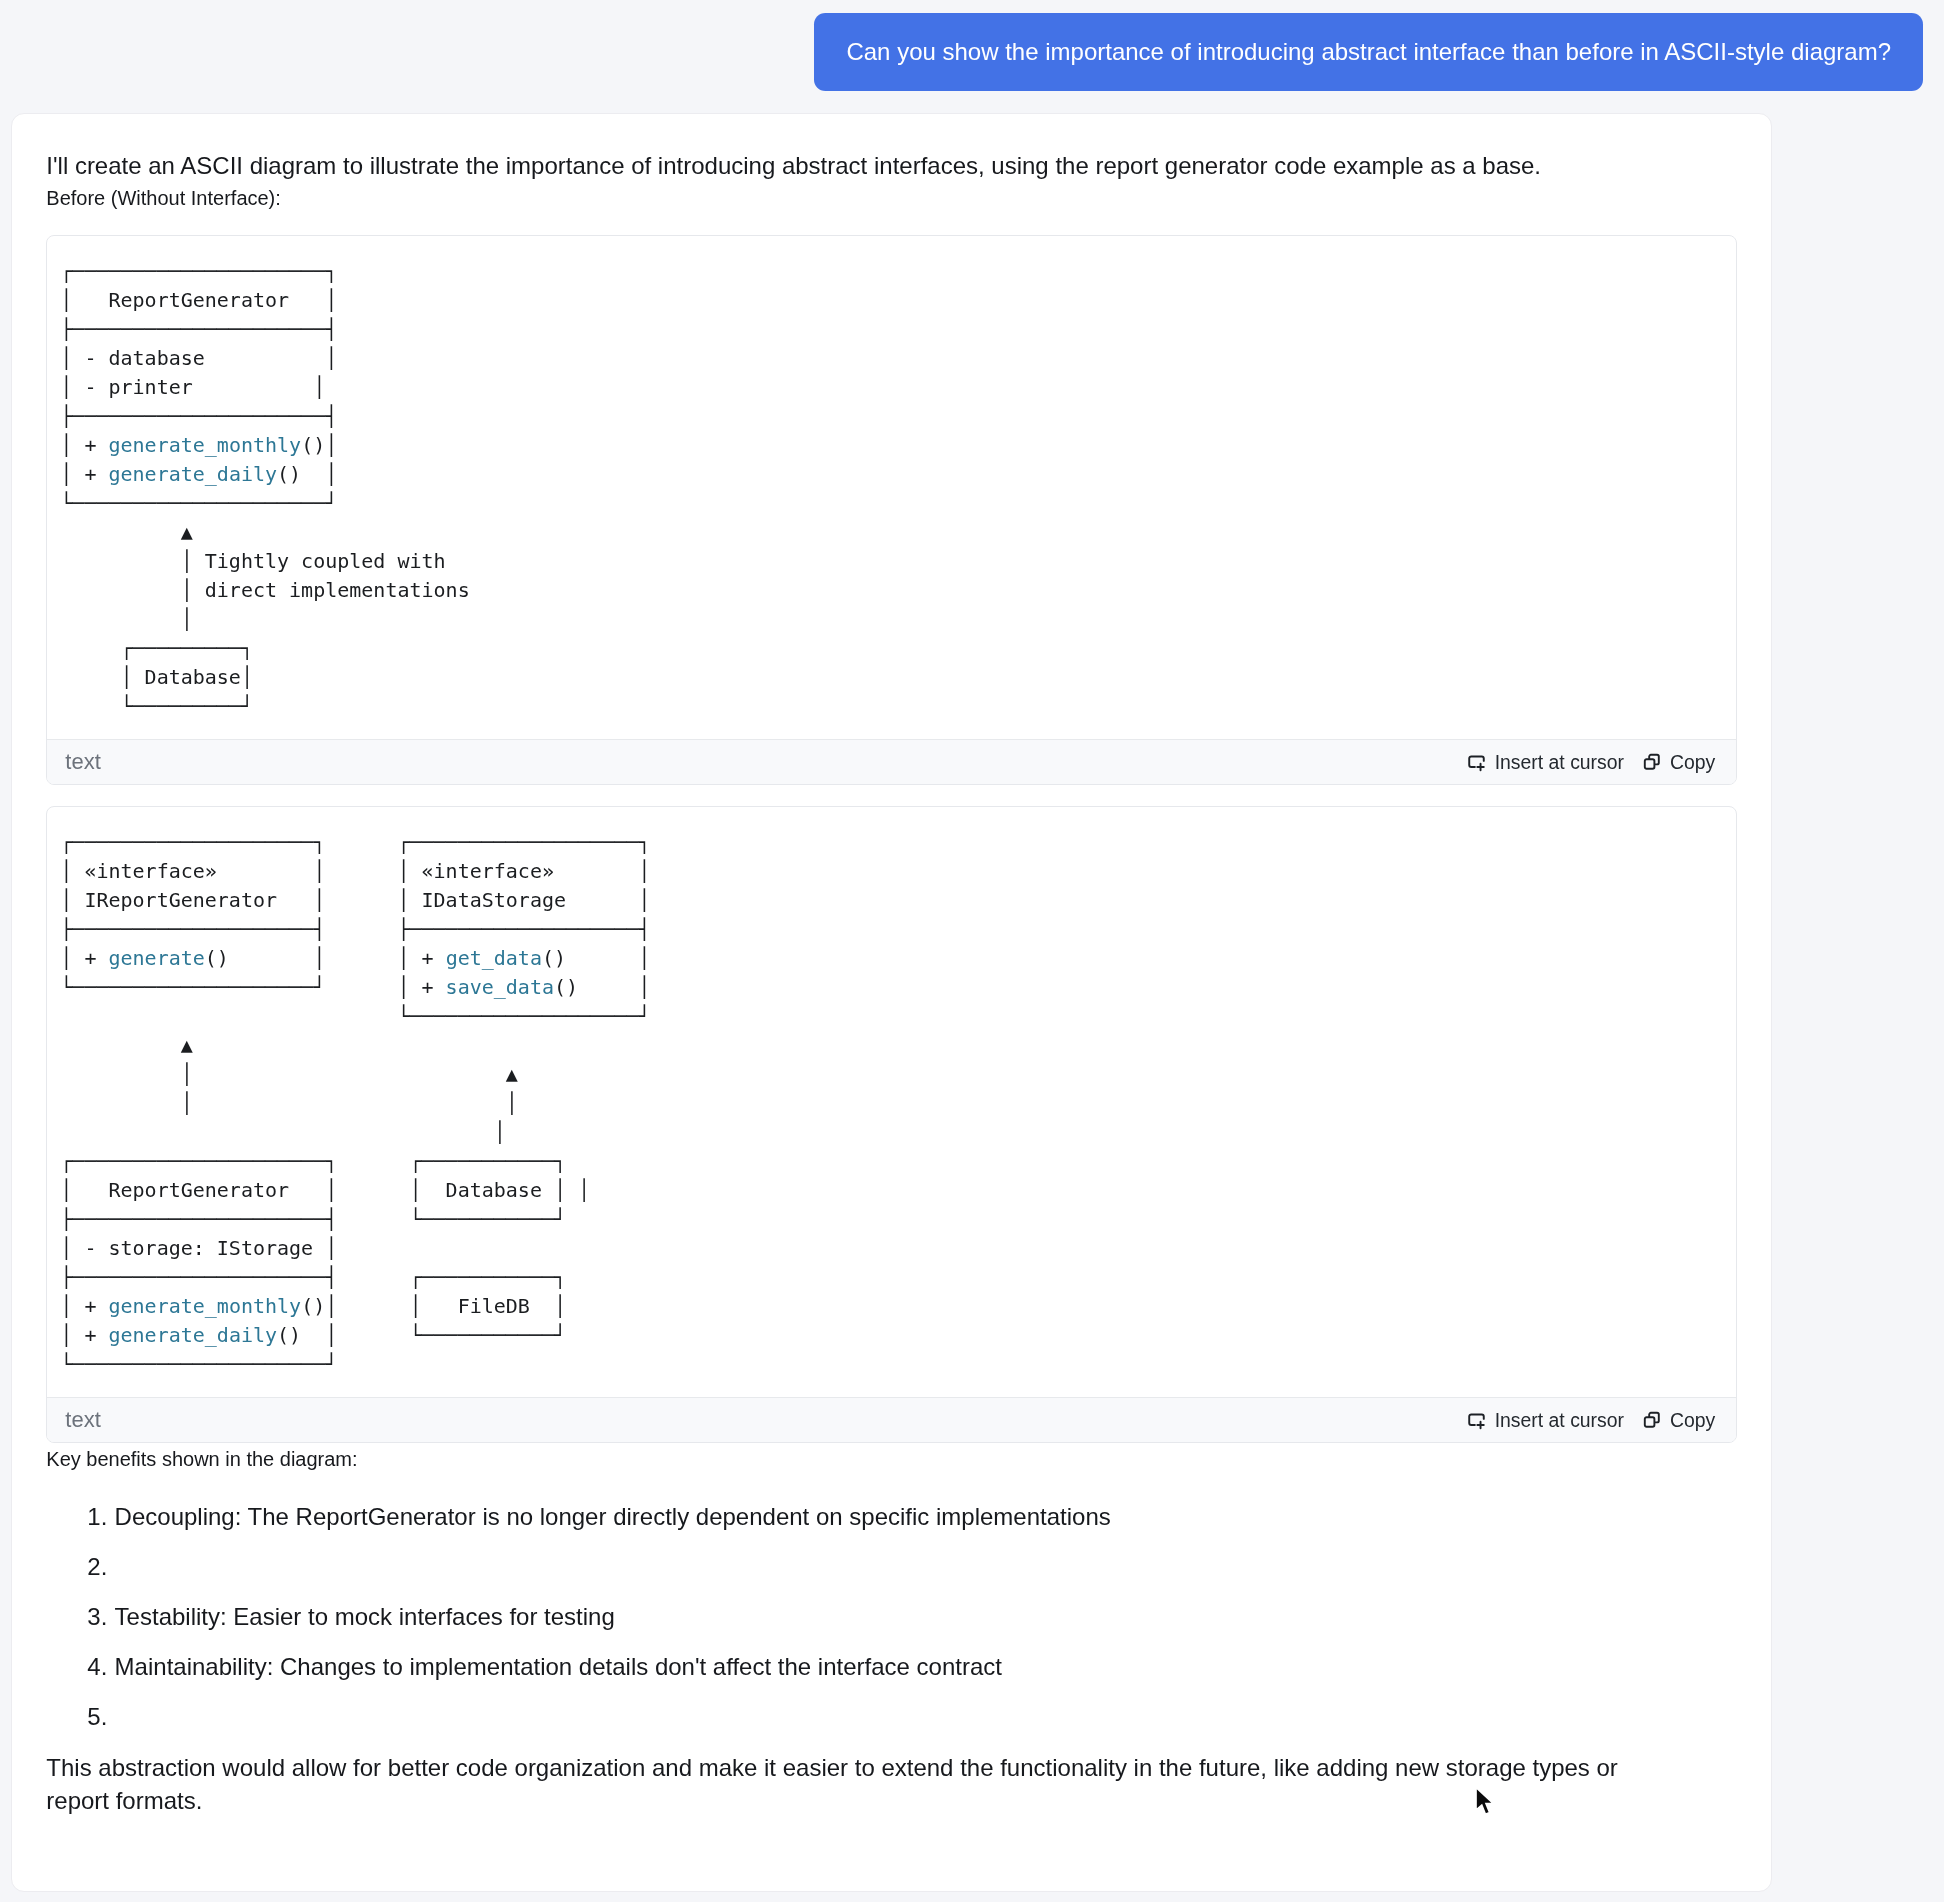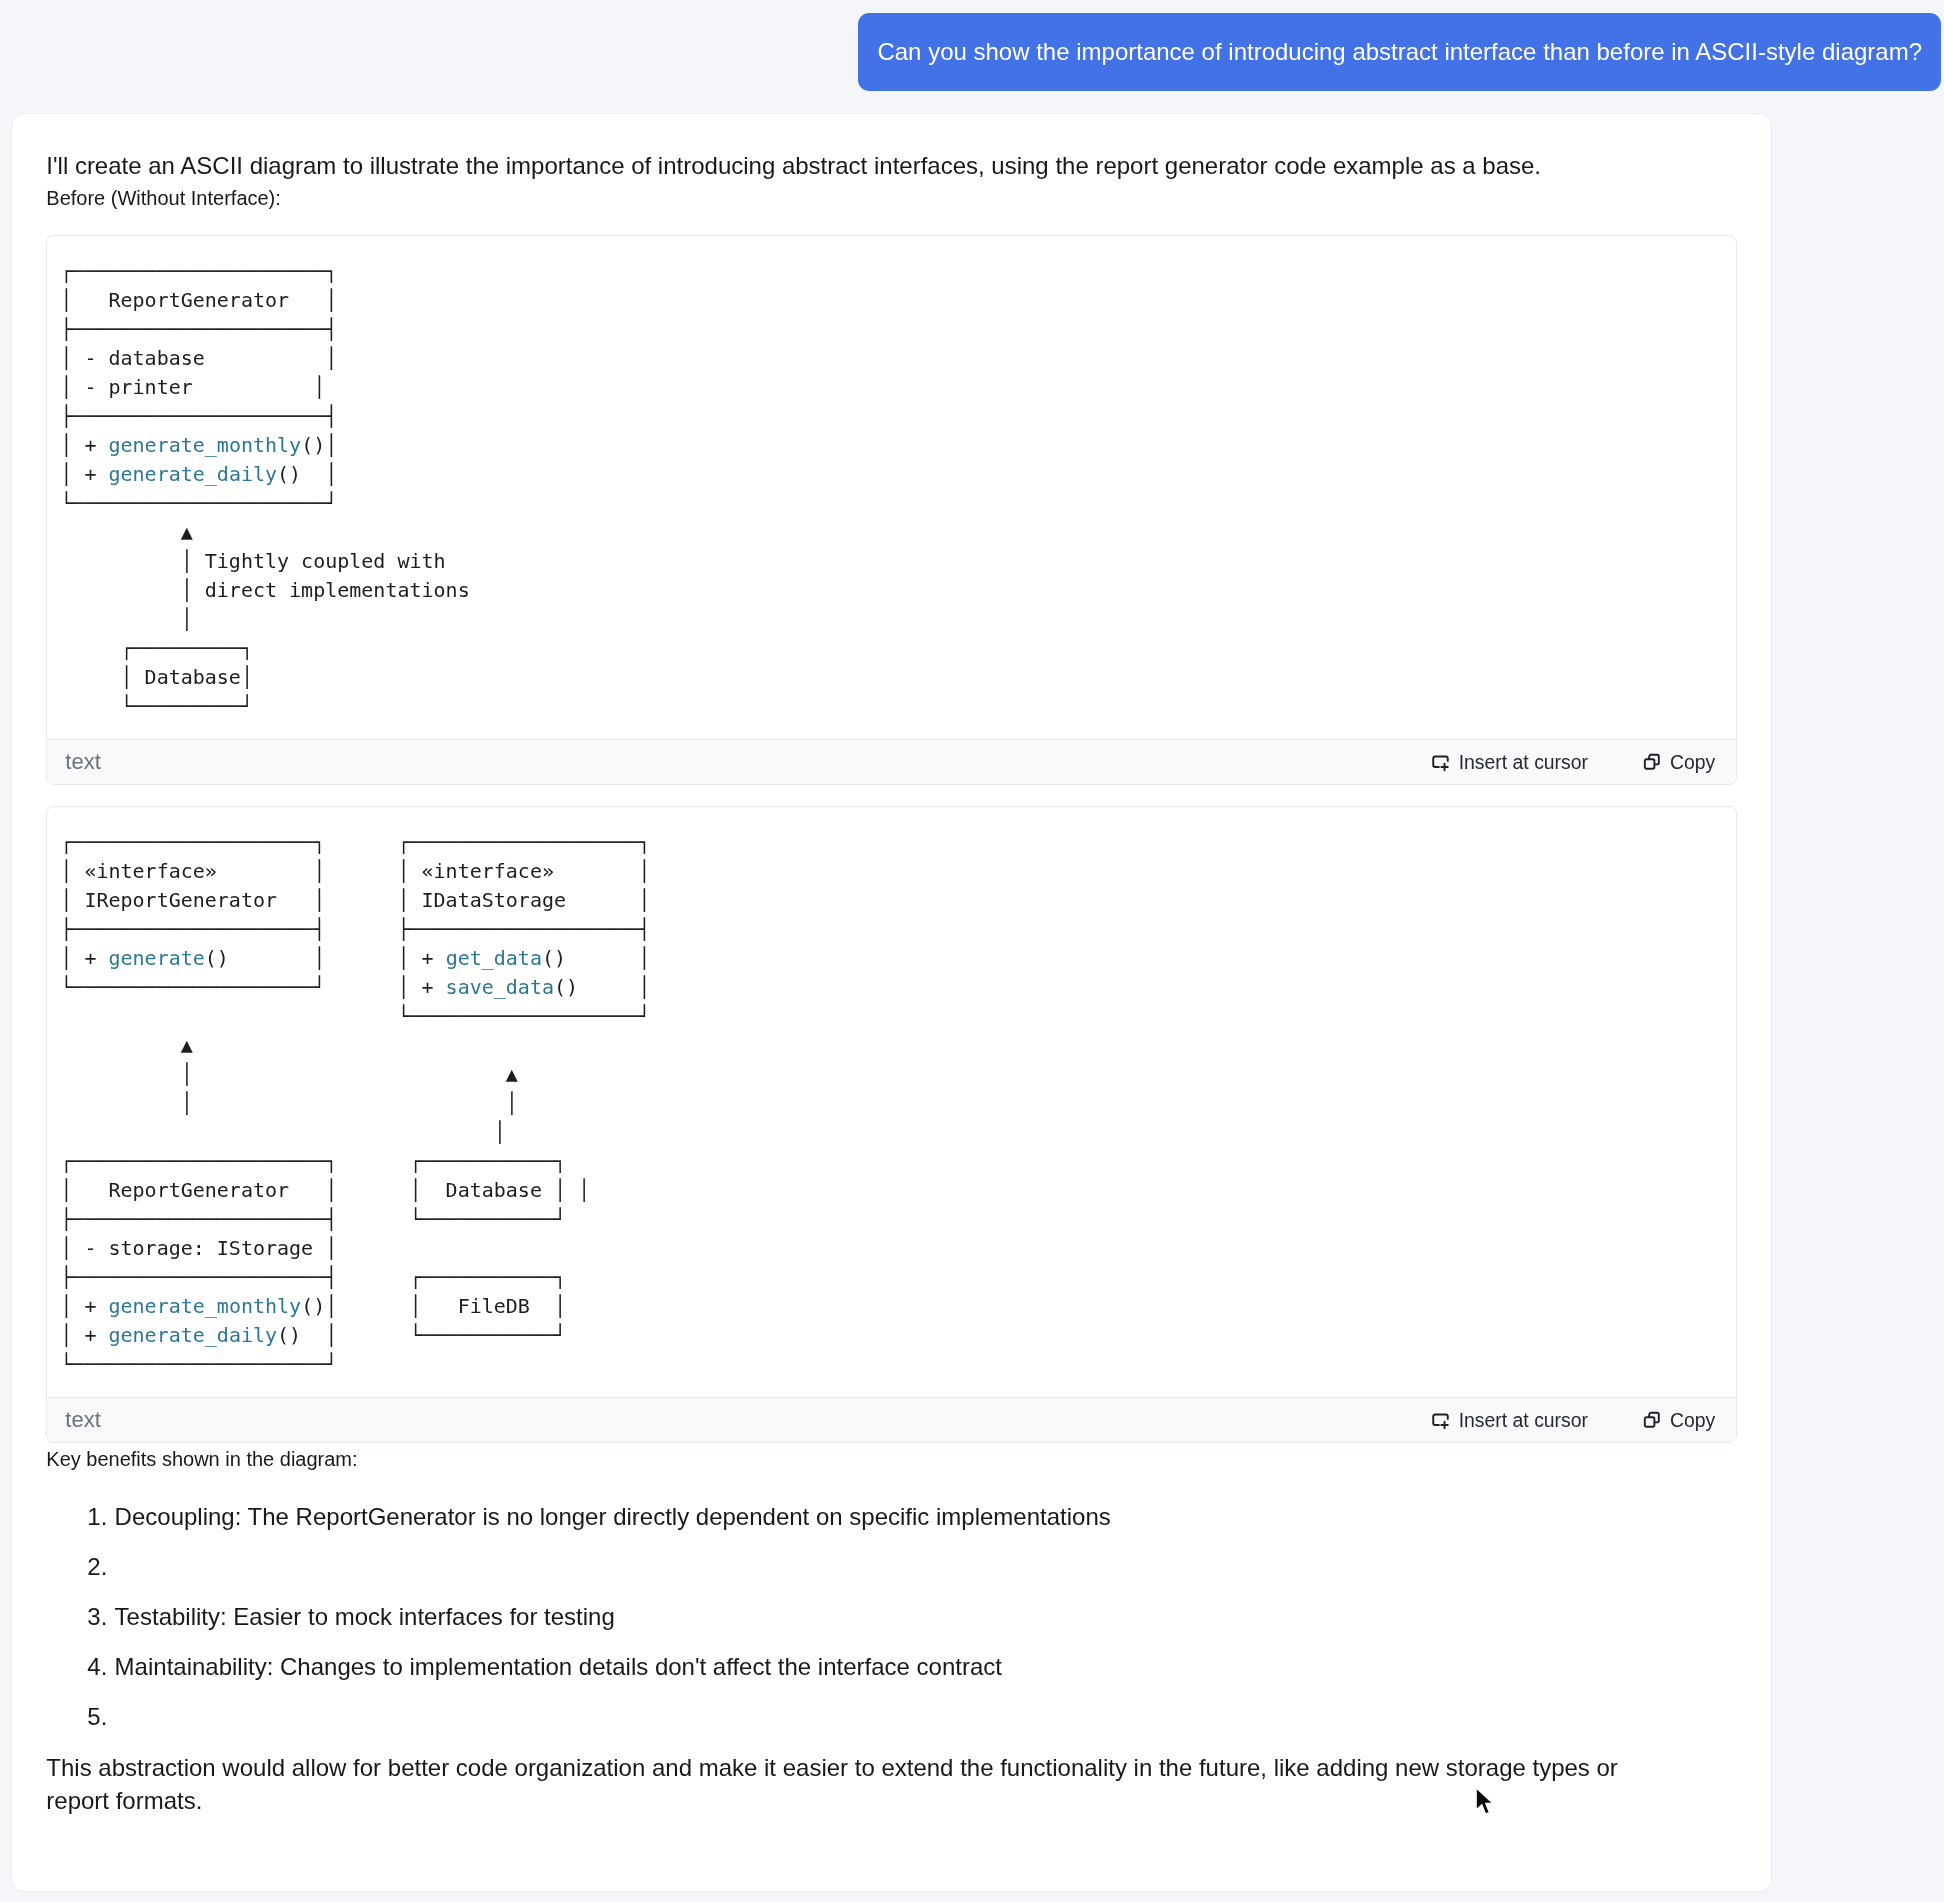--- a/index.html
+++ b/index.html
@@ -6,25 +6,25 @@
   html,body { width:1944px; height:1902px; }
   body {
     position:relative;
     background:var(--page-bg,#f5f6f9);
     font-family:"Liberation Sans", sans-serif;
     color:#17191d;
     overflow:hidden;
   }
   
   .bubble {
-    position:absolute; top:13px; right:3px;
+    position:absolute; top:13px; right:21px;
     background:var(--accent,#4372e6);
     color:#fff;
     font-size:24px; line-height:27.5px;
-    padding:25px 19px;
+    padding:25px 32px;
     border-radius:11.3px;
     max-width:1215px;
   }
   
   .card {
     position:absolute; top:113px; left:11.3px;
     width:1761px; height:1779px;
     background:#ffffff;
     border:0.8px solid #ececf0;
     border-radius:13px;
@@ -50,21 +50,21 @@
   }
   pre.ascii .fn { color:var(--fn-color,#2d7795); }
   .code-footer {
     height:45px;
     background:#f8f9fb;
     border-top:0.8px solid #e7e9ec;
     display:flex; align-items:center;
     padding:0 21px 0 18px;
   }
   .lang-label { font-size:22px; color:#6c727b; }
-  .footer-actions { margin-left:auto; display:flex; align-items:center; gap:54px; }
+  .footer-actions { margin-left:auto; display:flex; align-items:center; gap:18px; }
   .footer-btn {
     display:flex; align-items:center; gap:8px;
     font-size:19.4px; color:#24292f;
     background:none; border:none; cursor:pointer;
     font-family:"Liberation Sans", sans-serif;
   }
   .footer-btn svg { display:block; }
   
   .benefits { margin-top:26px; padding-left:41px; }
   .benefit { display:flex; font-size:24px; line-height:32px; margin-bottom:18px; }

